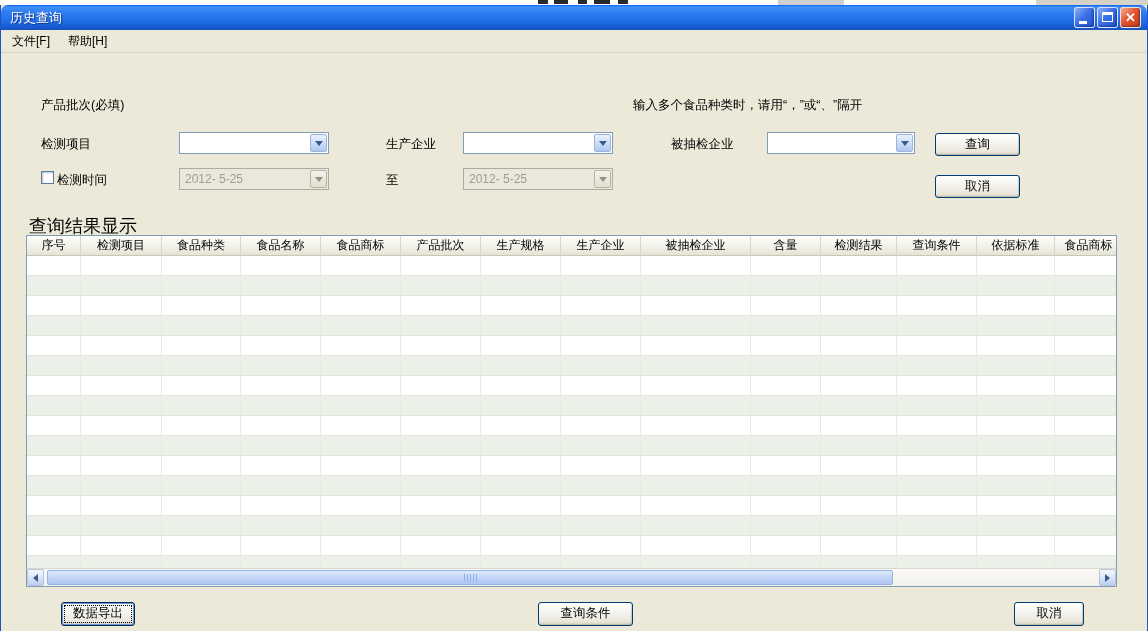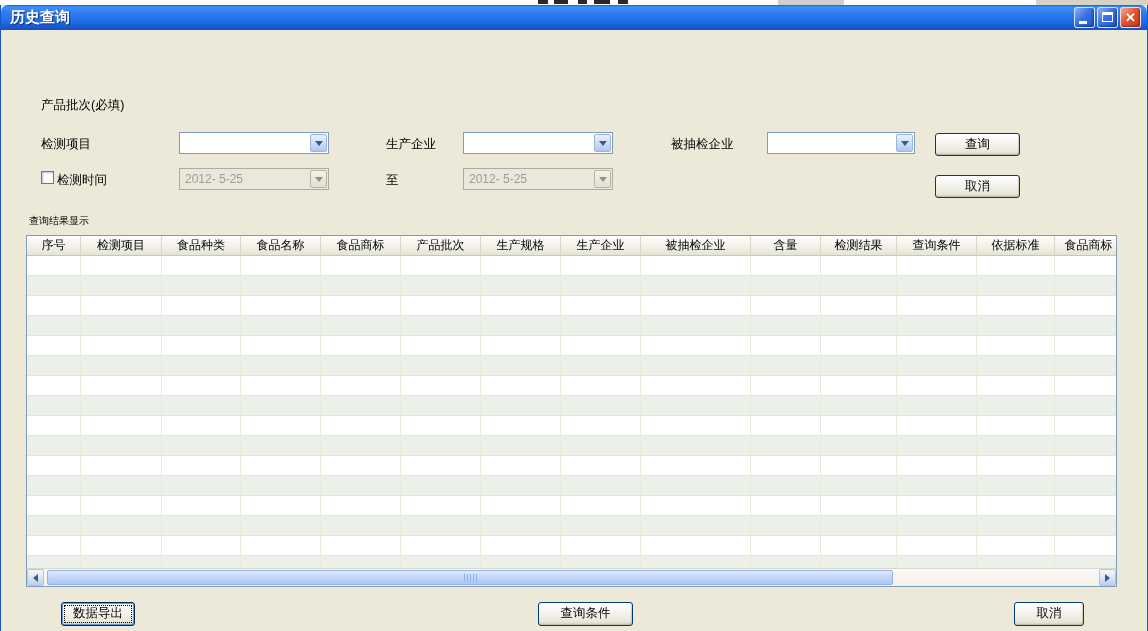--- a/index.html
+++ b/index.html
@@ -10,21 +10,21 @@
   .top-sliver { position: absolute; top: 0; left: 0; width: 1148px; height: 5px; background: #ffffff; }
   .sliver-mark { position: absolute; top: 0; height: 4px; background: #2a2a2a; }
   .sliver-gray { position: absolute; top: 0; height: 5px; background: #d6d2c6; }
 
   
   .window { position: absolute; top: 5px; left: 0; width: 1148px; height: 626px; background: #ece9d8;
             border-left: 1px solid #1a56c4; border-right: 1px solid #1a56c4; }
   .titlebar { position: absolute; top: 0; left: 0; right: 0; height: 25px; border-radius: 7px 7px 0 0;
               background: linear-gradient(180deg,#0b63f2 0%,#4190f5 8%,#2f7df0 30%,#2371e8 60%,#1557cf 92%,#1a50b0 100%);
               display: flex; align-items: center; padding: 0 6px 0 9px; }
-  .title-text { color: #fff; font-weight: bold; font-size: 15px; text-shadow: 1px 1px 1px rgba(0,0,60,.55); }
+  .title-text { color: #fff; font-weight: normal; font-size: 13px; text-shadow: 1px 1px 1px rgba(0,0,60,.55); }
   .tb-buttons { margin-left: auto; display: flex; }
   .tb-btn { width: 21px; height: 21px; border-radius: 3px; border: 1px solid rgba(255,255,255,.8);
             margin-left: 2px; position: relative;
             background: linear-gradient(135deg,#8fb2f5 0%,#3c72e8 45%,#1e50c8 100%);
             box-shadow: inset -1px -1px 2px rgba(0,0,60,.4); }
   .tb-btn.close { background: linear-gradient(135deg,#f5b09a 0%,#e2552f 45%,#c03a16 100%); }
   .glyph-min { position: absolute; left: 4px; bottom: 3px; width: 8px; height: 3px; background: #fff; }
   .glyph-max { position: absolute; left: 4px; top: 4px; width: 11px; height: 10px; border: 1px solid #fff; border-top: 3px solid #fff; }
   .glyph-close { position: absolute; top: 0; left: 0; right: 0; bottom: 0; color: #fff; font-size: 13px; font-weight: bold;
                  display: flex; align-items: center; justify-content: center; }
@@ -61,21 +61,21 @@
               box-shadow: inset 1px 1px 2px rgba(70,100,130,.4); }
 
   .btn { position: absolute; height: 23px; border: 1px solid #003c74; border-radius: 3px; font-size: 12.5px;
          background: linear-gradient(180deg,#ffffff 0%,#f4f3ee 45%,#e9e6da 85%,#d6d1c0 100%);
          text-align: center; line-height: 20px; color: #000;
          box-shadow: inset -1px -1px 1px rgba(160,150,130,.45); cursor: default; }
   .btn.h24 { height: 24px; line-height: 21px; }
   .btn.focused { border: 1px solid #002a58; box-shadow: inset 0 0 0 1px #6d95d2, inset -1px -1px 1px rgba(120,140,180,.4);
                  outline: 1px dotted #000; outline-offset: -4px; }
 
-  .results-label { position: absolute; left: 28px; top: 161px; font-size: 10px; }
+  .results-label { position: absolute; left: 28px; top: 161px; font-size: 18px; }
 
   
   .table { position: absolute; left: 25px; top: 182px; width: 1091px; height: 352px; background: #fff;
            border: 1px solid #7f9db9; overflow: hidden; }
   .thead { height: 20px; display: flex; overflow: hidden; }
   .th { flex: none; height: 20px; font-size: 12px; color: #000; display: flex; align-items: center; justify-content: center;
         background: linear-gradient(180deg,#fdfdfa 0%,#f2f1e9 55%,#e4e3d4 100%);
         border-right: 1px solid #d7d7c8; border-bottom: 1px solid #c8c8b8; white-space: nowrap; overflow: hidden; }
   .tbody { height: 312px; overflow: hidden; }
   .tr { height: 20px; display: flex; background: #fff; }
@@ -124,25 +124,30 @@
           </div>
         <div class="tb-btn">
             <span class="glyph-max"></span>
           </div>
         <div class="tb-btn close">
             <span class="glyph-close">✕</span>
           </div>
       </div>
     </div>
 
+    <div class="menubar">
+      <span class="menu-item">文件[F]</span>
+      <span class="menu-item">帮助[H]</span>
+    </div>
 
     <div class="content">
 
 
       <span class="lbl" style="left:40px;top:44px">产品批次(必填)</span>
+      <span class="lbl" style="left:632px;top:44px">输入多个食品种类时，请用“，”或“、”隔开</span>
 
       <span class="lbl" style="left:40px;top:83px">检测项目</span>
       <div class="combo" style="left:178px;top:79px">
         <span></span>
         <span class="arrow-btn">
             <span class="tri-down"></span>
           </span>
       </div>
       <span class="lbl" style="left:385px;top:83px">生产企业</span>
       <div class="combo" style="left:462px;top:79px">

